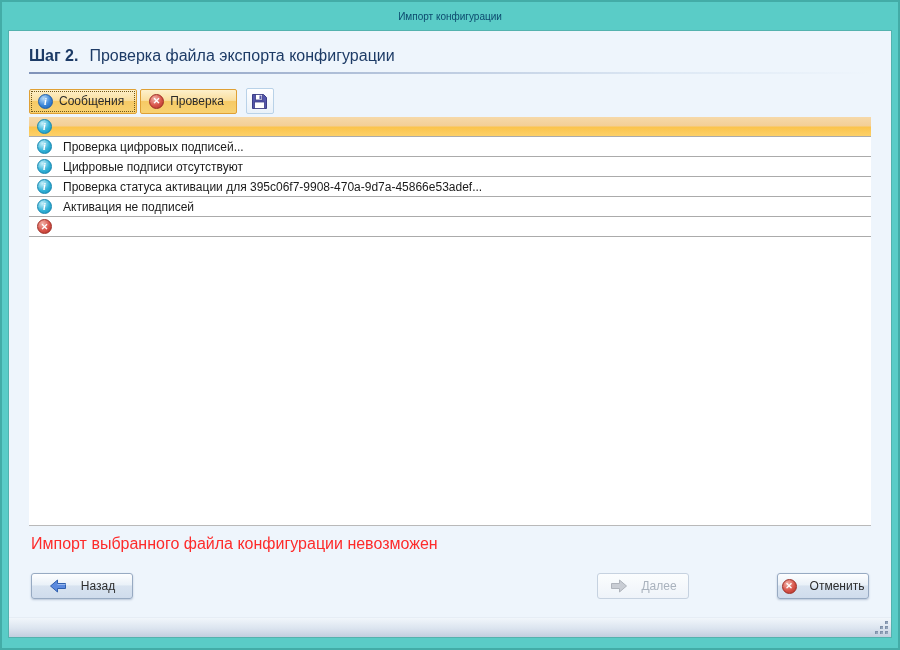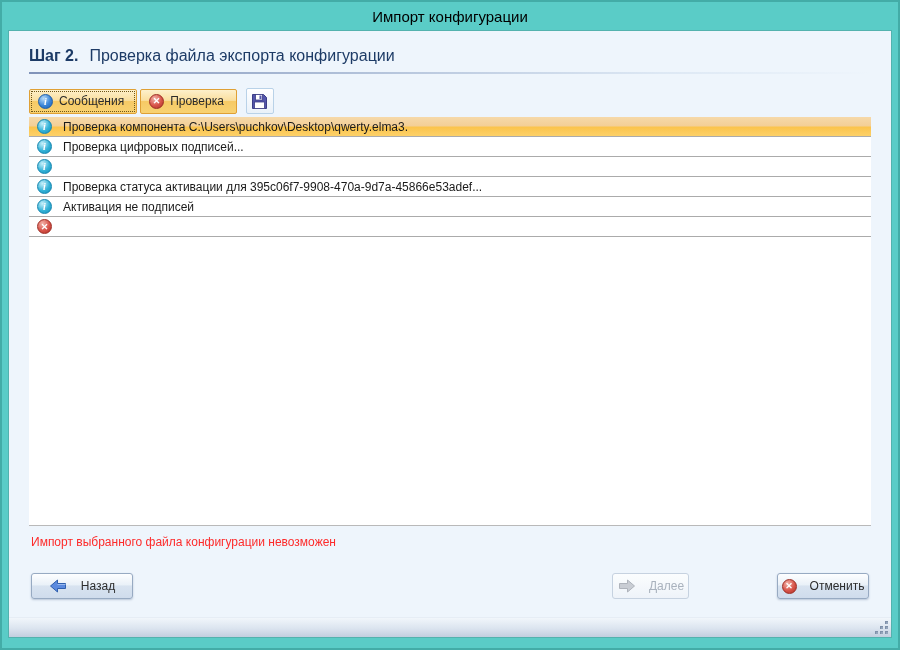--- a/index.html
+++ b/index.html
@@ -5,21 +5,21 @@
   * { margin:0; padding:0; box-sizing:border-box; }
   html,body { width:900px; height:650px; font-family:"Liberation Sans", sans-serif; }
 
   .window {
     position:relative; width:900px; height:650px;
     background:#5accc7;
     border:2px solid #43aca7;
   }
   .titlebar {
     height:28px; display:flex; align-items:center; justify-content:center;
-    color:#000000; font-size:15px;
+    color:#0c4a6e; font-size:10px;
   }
   .panel {
     position:absolute; left:6px; top:28px; width:884px; height:608px;
     background:#eef5fc; border:1px solid #53b2ae;
   }
 
   
   .heading { margin:16px 20px 0 20px; font-size:16px; color:#1d3b66; white-space:nowrap; }
   .heading .step { font-weight:bold; margin-right:11px; }
   .rule {
@@ -59,33 +59,33 @@
   .row {
     height:20px; display:flex; align-items:center; gap:11px; padding-left:8px;
     border-bottom:1px solid #ababab; font-size:12px; color:#1a1a1a; white-space:nowrap; cursor:default;
   }
   .row.selected {
     background:linear-gradient(180deg,#f6d9a9 0%,#f3cf97 46%,#fbc44c 54%,#fdd169 100%);
     border-top:1px solid #edbd72;
     height:21px; margin-top:-1px;
   }
 
-  .error-text { margin:9px 20px 0 22px; font-size:12px; color:#fd2b2b; }
+  .error-text { margin:9px 20px 0 22px; font-size:16px; color:#fd2b2b; }
 
   
   .btn-row { position:absolute; left:20px; right:20px; top:542px; height:28px; }
   .wiz-btn {
     position:absolute; height:26px; display:flex; align-items:center; justify-content:center; gap:13px;
     font-size:12px; color:#2d2d2d; cursor:pointer; border-radius:3px;
     border:1px solid #97aac2;
     background:linear-gradient(180deg,#fdfeff 0%,#eaf1f8 45%,#d8e3f0 50%,#cfdcec 100%);
     box-shadow:0 1px 2px rgba(120,140,170,.45);
   }
   .btn-back   { left:2px; width:102px; }
-  .btn-next   { right:182px; width:77px; border-color:#c6d2e0; color:#a9b2bd;
+  .btn-next   { right:182px; width:92px; border-color:#c6d2e0; color:#a9b2bd;
                 background:linear-gradient(180deg,#fbfdfe,#eef3f9); box-shadow:none; cursor:default; }
   .btn-cancel { right:2px; width:92px; }
 
   .arrow-svg { width:19px; height:14px; flex:0 0 auto; }
 
   
   .statusbar {
     position:absolute; left:0; right:0; bottom:0; height:20px;
     background:linear-gradient(180deg,#f1f6fb 0%,#dbe4ef 55%,#c2cedf 100%);
     border-top:1px solid #e6edf5;
@@ -131,28 +131,28 @@
           <rect x="4.5" y="1.5" width="7" height="5.5" fill="#ffffff" stroke="#3b3d86" stroke-width="0.8"></rect>
           <rect x="8.5" y="2.5" width="2" height="3.5" fill="#5355ab"></rect>
           <rect x="3.5" y="9" width="10" height="6.5" fill="#ffffff" stroke="#3b3d86" stroke-width="0.8"></rect>
         </svg>
       </div>
     </div>
 
     <div class="list">
       <div class="row selected">
         <span class="circle info-teal">i</span>
-        <span>Проверка компонента C:\Users\puchkov\Desktop\qwerty.elma3.</span>
       </div>
       <div class="row">
         <span class="circle info-teal">i</span>
         <span>Проверка цифровых подписей...</span>
       </div>
       <div class="row">
         <span class="circle info-teal">i</span>
+        <span>Цифровые подписи отсутствуют</span>
       </div>
       <div class="row">
         <span class="circle info-teal">i</span>
         <span>Проверка статуса активации для 395c06f7-9908-470a-9d7a-45866e53adef...</span>
       </div>
       <div class="row">
         <span class="circle info-teal">i</span>
         <span>Активация не подписей</span>
       </div>
       <div class="row">

